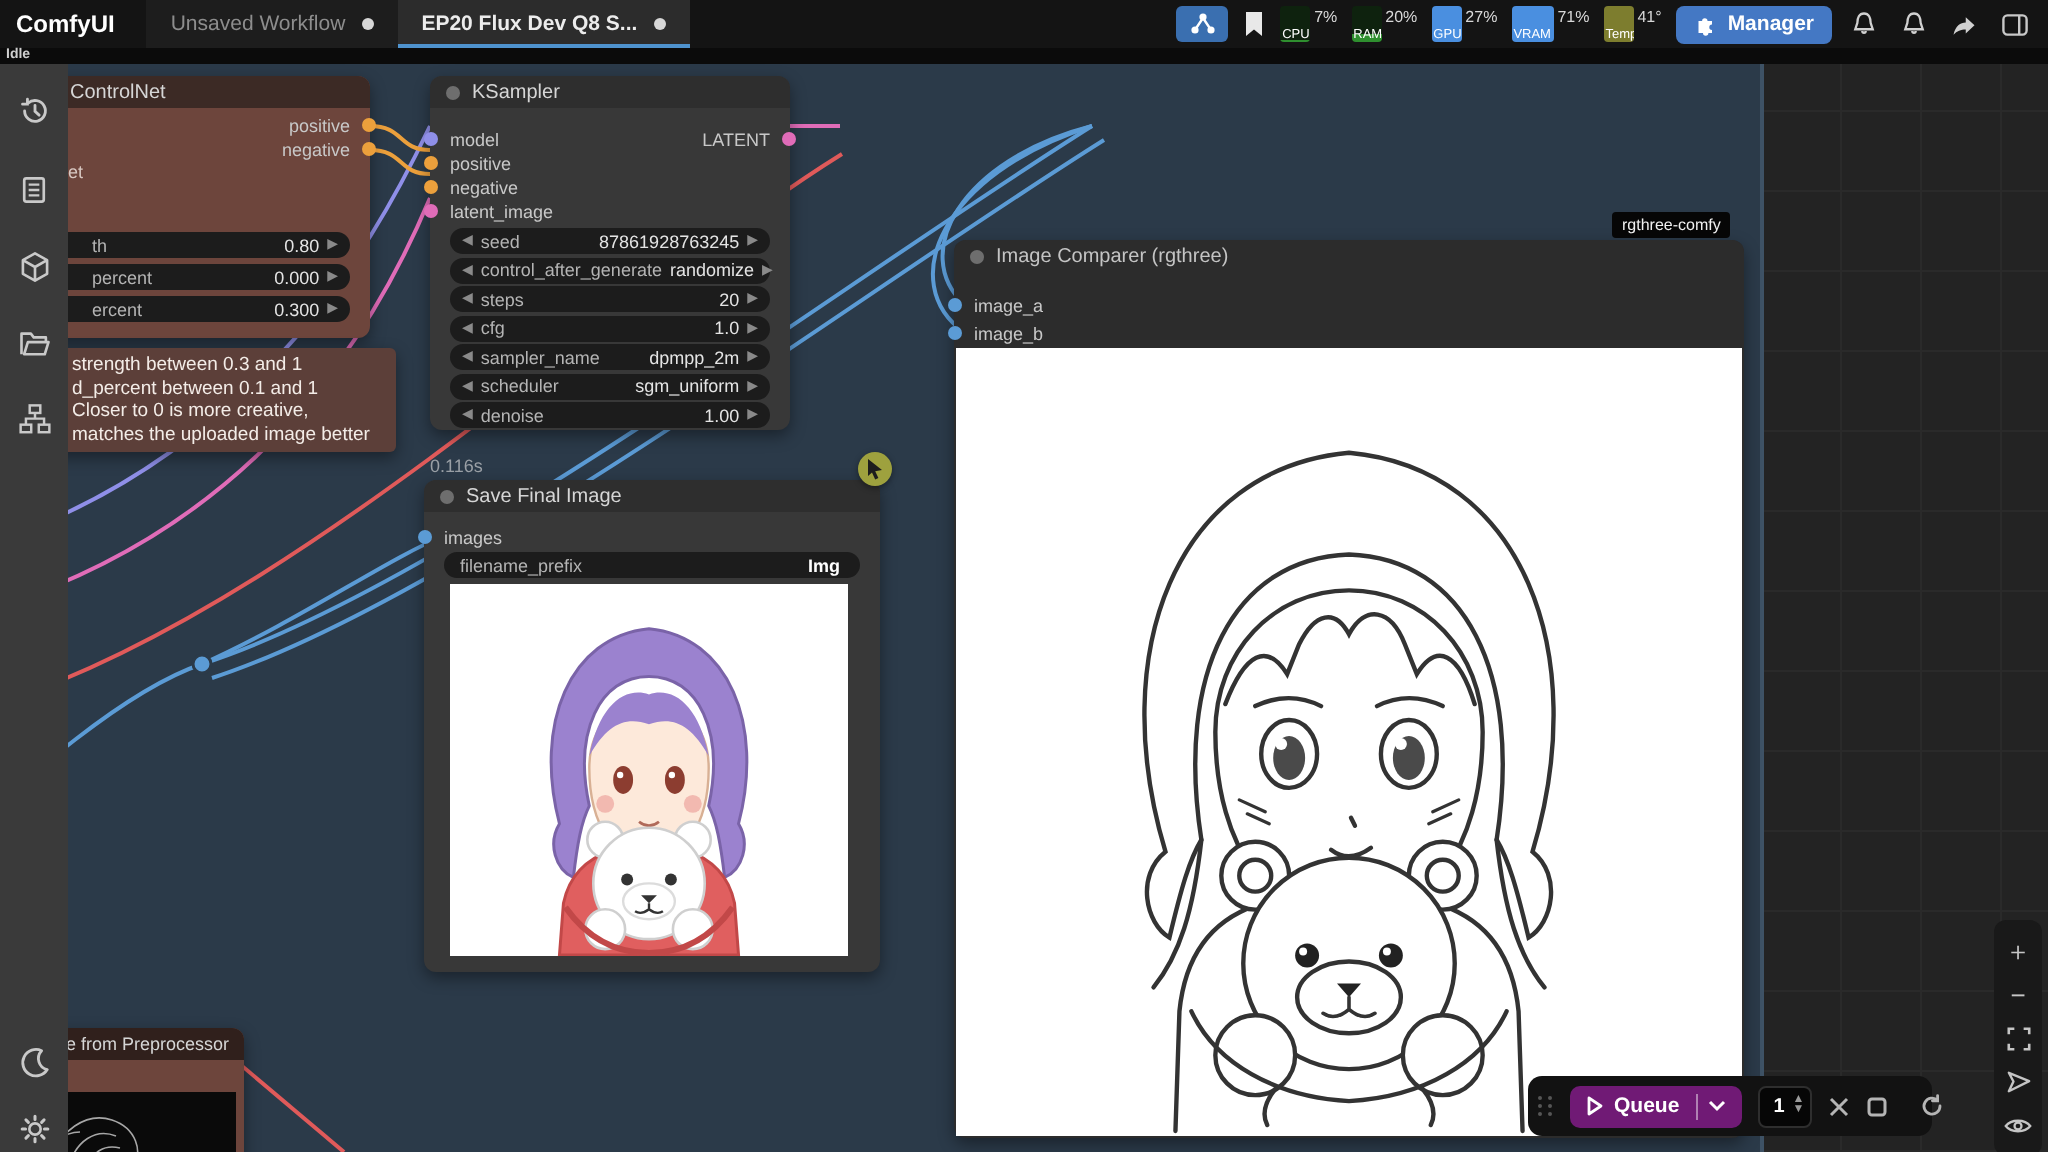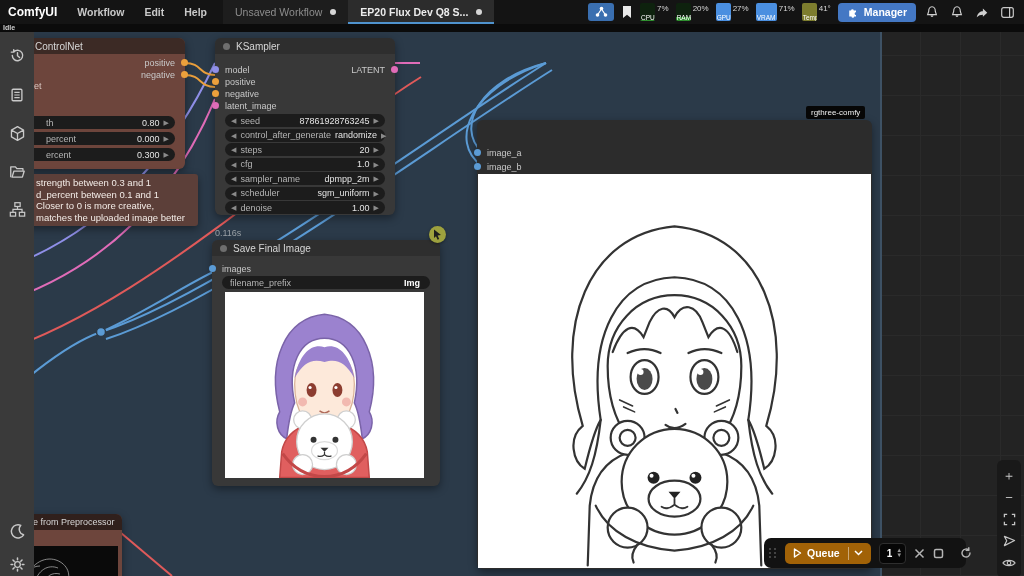--- a/index.html
+++ b/index.html
@@ -104,21 +104,21 @@
   .pre-img { position:absolute; left:4px; top:32px; width:144px; height:38px; background:#0a0a0a; }
   
   .sidebar { position:absolute; left:0; top:0; width:34px; bottom:0; background:#3a3a3a; z-index:6;
     display:block; }
   .sb-icon { position:absolute; left:8px; width:18px; height:18px; display:flex; align-items:center; justify-content:center; }
   
   .queuebar { position:absolute; left:764px; top:506px; width:202px; height:30px; background:#121212;
     border-radius:7px; z-index:8; display:flex; align-items:center; gap:8px; padding:0 8px 0 5px; }
   .drag-dots { display:grid; grid-template-columns:3px 3px; grid-gap:2px; }
   .drag-dots i { width:2px; height:2px; background:#555; border-radius:50%; }
-  .queue-btn { display:flex; align-items:center; gap:5px; background:#a16207; border-radius:5px;
+  .queue-btn { display:flex; align-items:center; gap:5px; background:#701a75; border-radius:5px;
     height:21px; padding:0 8px; color:#fff; font-size:10.5px; font-weight:bold; }
   .queue-btn .vsep { width:1px; height:13px; background:rgba(255,255,255,.45); margin-left:3px; }
   .stepper { display:flex; align-items:center; background:#060606; border:1px solid #2e2e2e; border-radius:4px;
     height:21px; padding:0 3px 0 7px; gap:4px; }
   .stepper .num { font-size:10px; color:#fff; font-weight:bold; }
   .stepper .carets { display:flex; flex-direction:column; font-size:6px; color:#9a9a9a; line-height:5px; }
   .qicon { color:#b5b5b5; display:flex; align-items:center; }
   .qsep { width:1px; height:12px; background:#3a3a3a; }
   .ztoolbar { position:absolute; left:997px; top:428px; width:24px; height:118px; background:rgba(24,24,24,.94);
     border-radius:6px; z-index:8; display:flex; flex-direction:column; align-items:center; justify-content:space-around; padding:4px 0; }
@@ -126,25 +126,20 @@
   .cursor { position:absolute; left:429px; top:194px; width:17px; height:17px; border-radius:50%;
     background:#9ea13e; z-index:9; display:flex; align-items:center; justify-content:center; box-shadow:0 1px 3px rgba(0,0,0,.4); }
 </style>
 </head>
 <body>
 
 <div id="app">
 
   <header class="topbar">
     <div class="logo">ComfyUI</div>
-    <nav class="menus">
-      <span class="menu-item">Workflow</span>
-      <span class="menu-item">Edit</span>
-      <span class="menu-item">Help</span>
-    </nav>
     <div class="tabs">
       <div class="tab inactive">
         <span>Unsaved Workflow</span>
         <span class="unsaved-dot"></span>
       </div>
       <div class="tab active">
         <span>EP20 Flux Dev Q8 S...</span>
         <span class="unsaved-dot"></span>
       </div>
     </div>
@@ -360,20 +355,24 @@
           <span class="wname">denoise</span>
           <span class="wval">1.00</span>
           <span class="warr">▶</span>
         </div>
     </div>
 
 
     <div class="badge">rgthree-comfy</div>
 
     <div class="node cmp-node">
+      <div class="node-header">
+          <i class="hdr-dot"></i>
+          <span>Image Comparer (rgthree)</span>
+        </div>
       <div class="port in p-image" style="top:27px">
           <i class="dot"></i>
           <span class="plabel">image_a</span>
         </div>
       <div class="port in p-image" style="top:41px">
           <i class="dot"></i>
           <span class="plabel">image_b</span>
         </div>
       <div class="cmp-img">
         <svg width="100%" height="100%" viewBox="0 0 394 390" preserveAspectRatio="xMidYMid meet">

